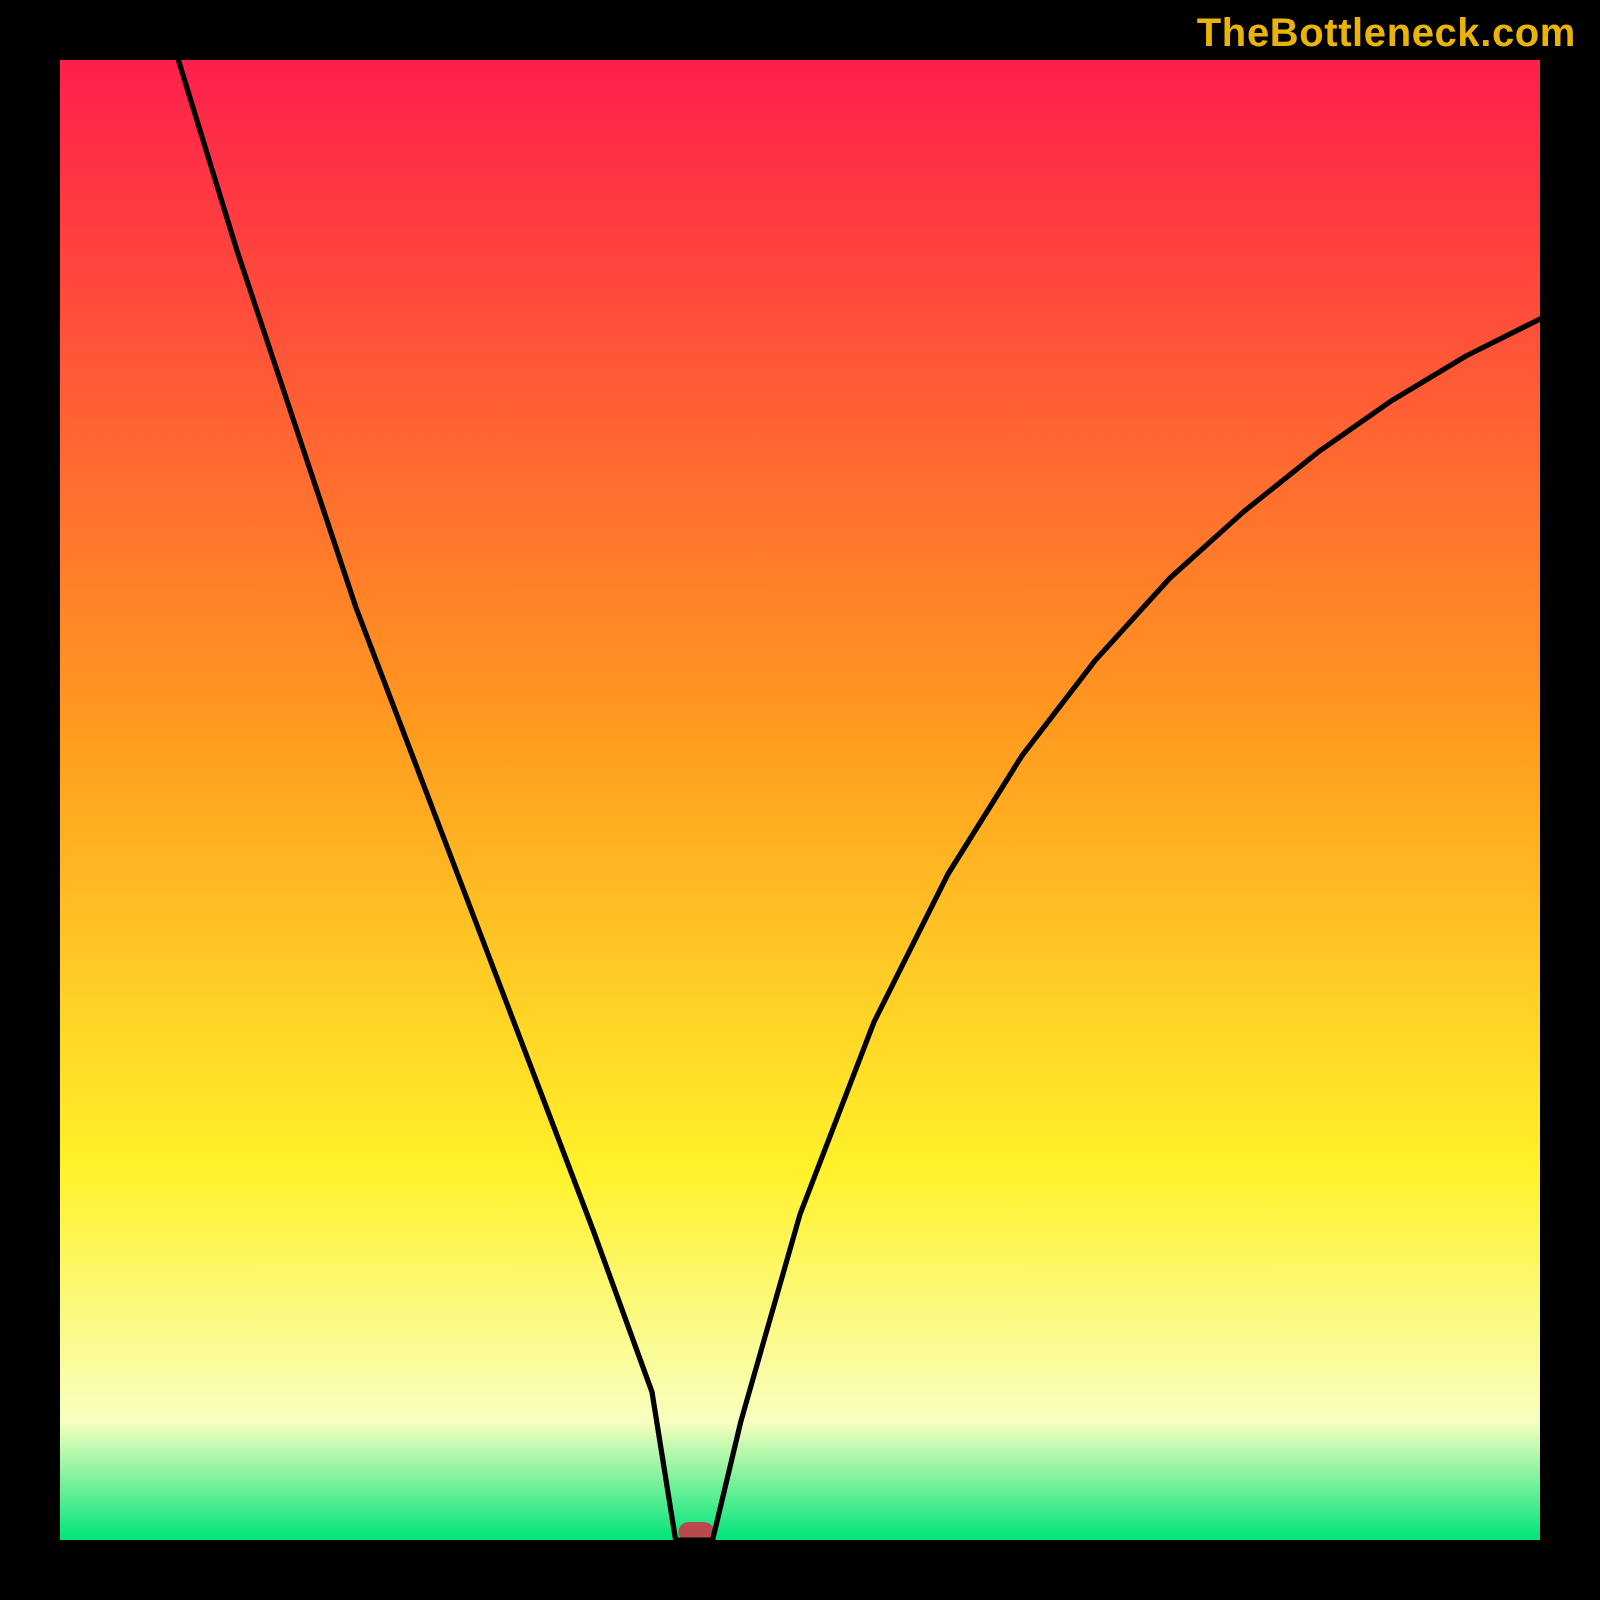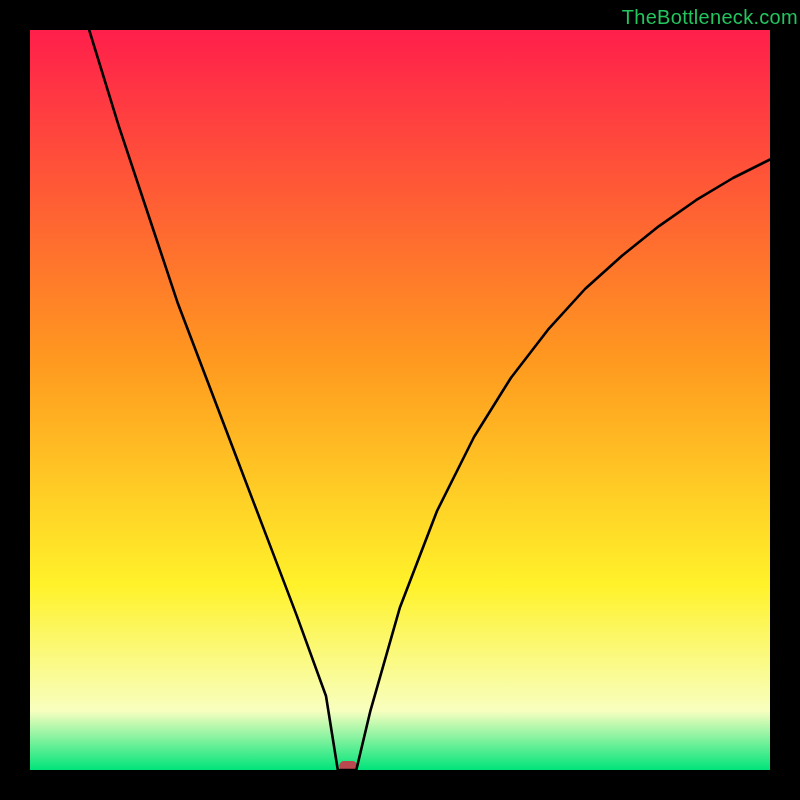--- a/index.html
+++ b/index.html
@@ -14,25 +14,25 @@
     position: absolute;
     left: 0;
     top: 0;
     width: 800px;
     height: 800px;
     background: #000;
   }
   .watermark {
     position: absolute;
     top: 6px;
-    right: 2px;
-    color: #22c55e;
+    right: 12px;
+    color: #eab308;
     font-family: Arial, Helvetica, sans-serif;
     font-size: 20px;
-    font-weight: 400;
+    font-weight: 700;
     letter-spacing: 0.3px;
     user-select: none;
   }
   svg.plot {
     position: absolute;
     left: 30px;
     top: 30px;
     width: 740px;
     height: 740px;
     display: block;

